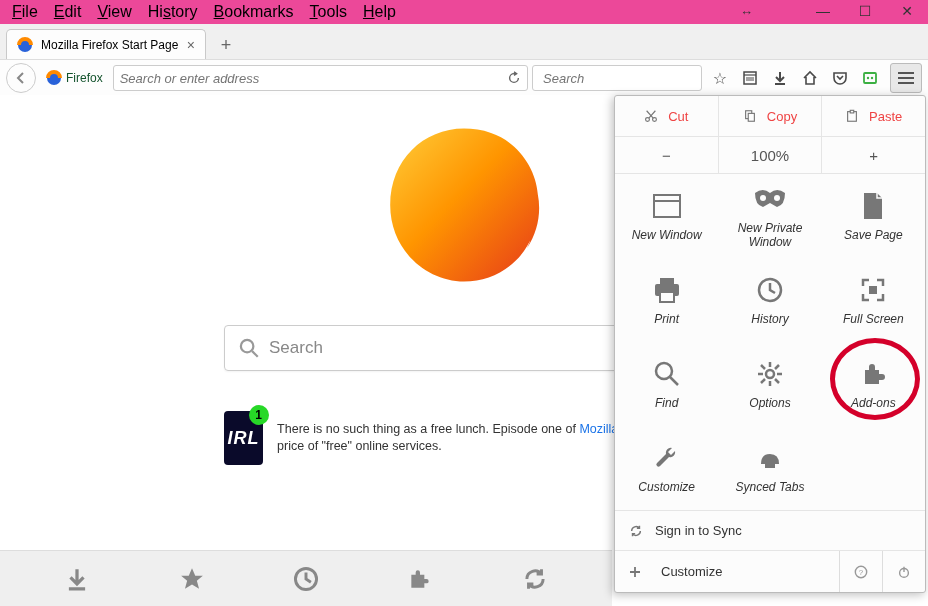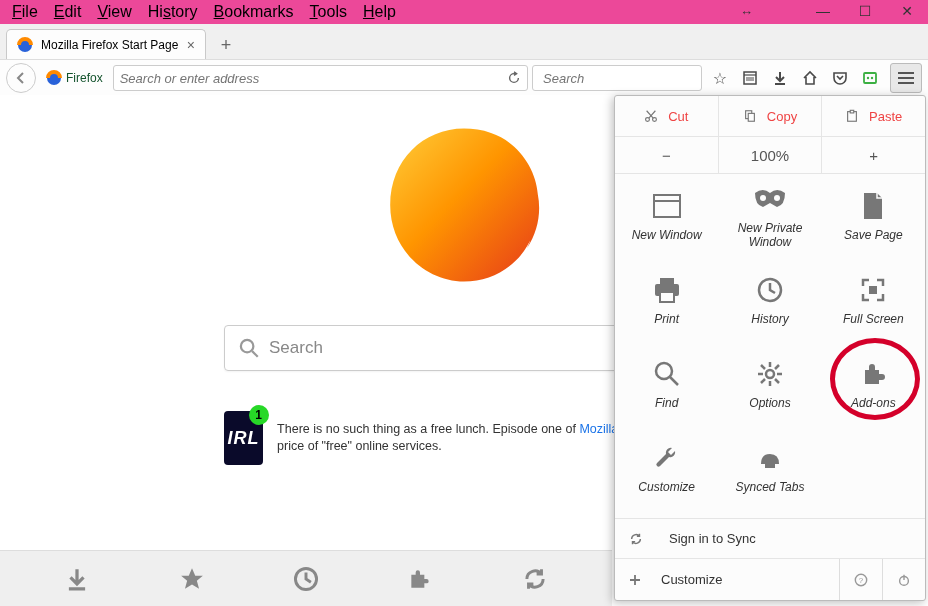--- a/index.html
+++ b/index.html
@@ -60,21 +60,21 @@
 .panel-row.edit .cell { flex: 1; display: flex; align-items: center; justify-content: center; gap: 10px; height: 40px; font-size: 13px; color: #ef4444; }
 .panel-row.edit .cell + .cell { border-left: 1px solid #e5e5e5; }
 .panel-row.zoom .cell { flex: 1; display: flex; align-items: center; justify-content: center; height: 36px; font-size: 15px; color: #555; }
 .panel-row.zoom .cell + .cell { border-left: 1px solid #e5e5e5; }
 
 .panel-grid { display: grid; grid-template-columns: repeat(3, 1fr); font-style: italic; }
 .panel-item { height: 84px; display: flex; flex-direction: column; align-items: center; justify-content: center; gap: 6px; font-size: 12px; color: #333; position: relative; }
 .panel-item .picon { color: #666; height: 32px; display: flex; align-items: center; justify-content: center; }
 .panel-item .plabel { text-align: center; line-height: 1.2; }
 
-.panel-footer-row { display: flex; align-items: center; height: 40px; padding: 0 14px; gap: 26px; font-size: 13px; color: #333; border-top: 1px solid #e5e5e5; margin-top: 8px; }
+.panel-footer-row { display: flex; align-items: center; height: 40px; padding: 0 14px; gap: 12px; font-size: 13px; color: #333; border-top: 1px solid #e5e5e5; }
 .panel-customize { display: flex; align-items: center; height: 42px; padding: 0 14px; gap: 20px; font-size: 13px; color: #333; border-top: 1px solid #e5e5e5; }
 .panel-customize .right { margin-left: auto; display: flex; gap: 14px; color: #888; border-left: 1px solid #ddd; padding-left: 14px; height: 100%; align-items: center;}
 .panel-customize .right span + span { border-left: 1px solid #ddd; padding-left: 14px; height: 100%; display:flex; align-items:center;}
 
 
 .annotation-circle { position: absolute; width: 90px; height: 82px; border: 5px solid #d4002a; border-radius: 50%; top: 338px; right: 8px; z-index: 20; pointer-events: none; }
 
 svg { display: block; }
 .tb.green { color: #3cb043; }
 </style>

